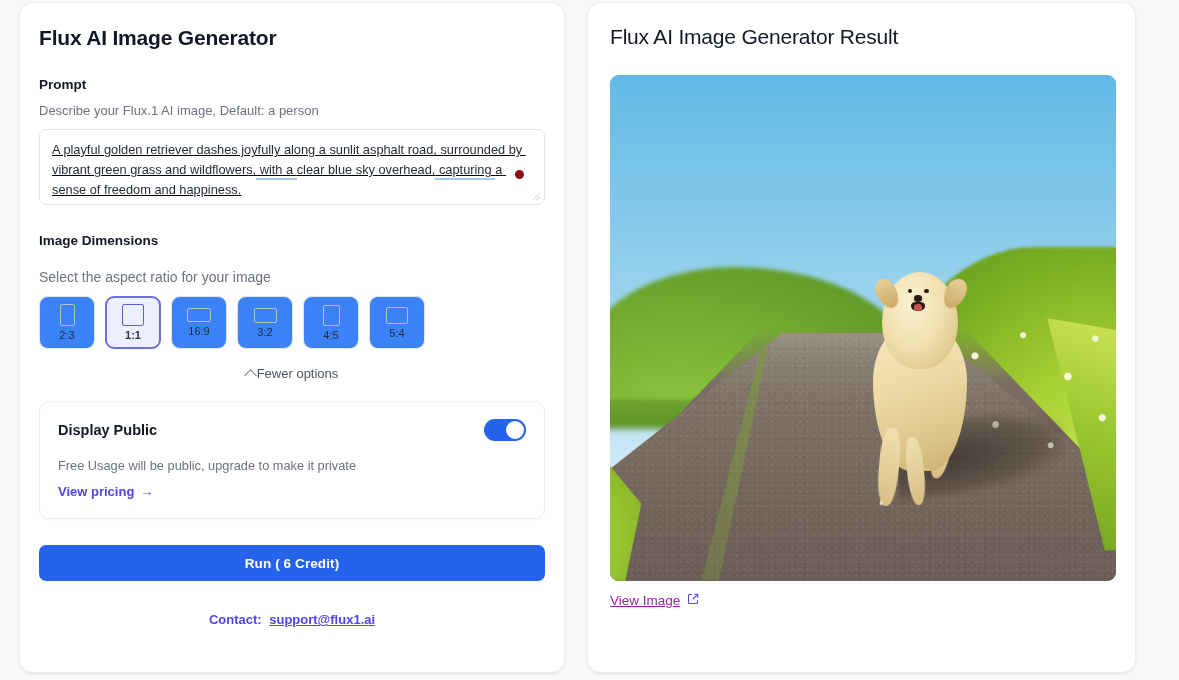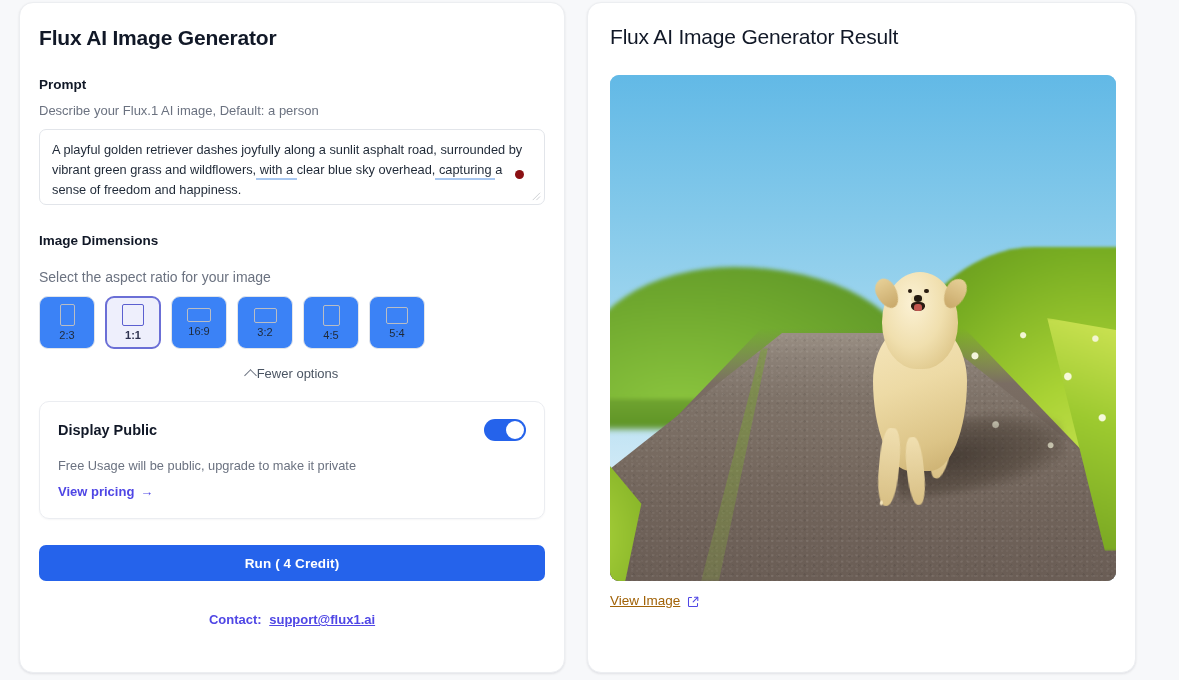--- a/index.html
+++ b/index.html
@@ -46,20 +46,21 @@
   }
 
   .prompt-box {
     margin-top: 11px;
     position: relative;
     border: 1px solid #e2e5ea;
     border-radius: 7px;
     height: 76px;
     padding: 10px 12px 8px 12px;
     background: #fff;
+    text-decoration: underline;
   }
   .prompt-text {
     font-size: 12.8px;
     line-height: 1.57;
     color: #1f2937;
     white-space: pre-wrap;
     width: 482px;
   }
   .gm-underline {
     border-bottom: 2px solid #a8c7f0;
@@ -192,22 +193,22 @@
     margin-top: 26px;
     width: 506px; height: 506px;
     border-radius: 9px;
     position: relative;
     overflow: hidden;
     background: #8ec8e8;
   }
   .view-link {
     margin-top: 12px;
     font-size: 13.5px;
-    color: #a16207;
-    display: inline-flex; align-items: flex-end; gap: 7px;
+    color: #a21caf;
+    display: inline-flex; align-items: flex-start; gap: 7px;
     cursor: pointer;
   }
   .view-link .lbl { text-decoration: underline; }
 
   
   .sky {
     position: absolute; inset: 0;
     background: linear-gradient(to bottom, #62b9e6 0%, #84c9ea 28%, #a8daf0 55%, #cfe9f6 78%, #dff0f8 100%);
   }
   .hill-left {
@@ -434,21 +435,21 @@
           <span class="toggle-knob"></span>
         </span>
       </div>
       <div class="public-desc">Free Usage will be public, upgrade to make it private</div>
       <div class="pricing-link">
         <span>View pricing</span>
         <span>→</span>
       </div>
     </div>
 
-    <button class="run-btn">Run   ( 4 Credit)</button>
+    <button class="run-btn">Run   ( 6 Credit)</button>
 
     <div class="contact-row">
       <span>Contact:</span>
       <span class="contact-mail">support@flux1.ai</span>
     </div>
   </div>
 
   <div class="card card-right">
     <div class="result-title">Flux AI Image Generator Result</div>
 

